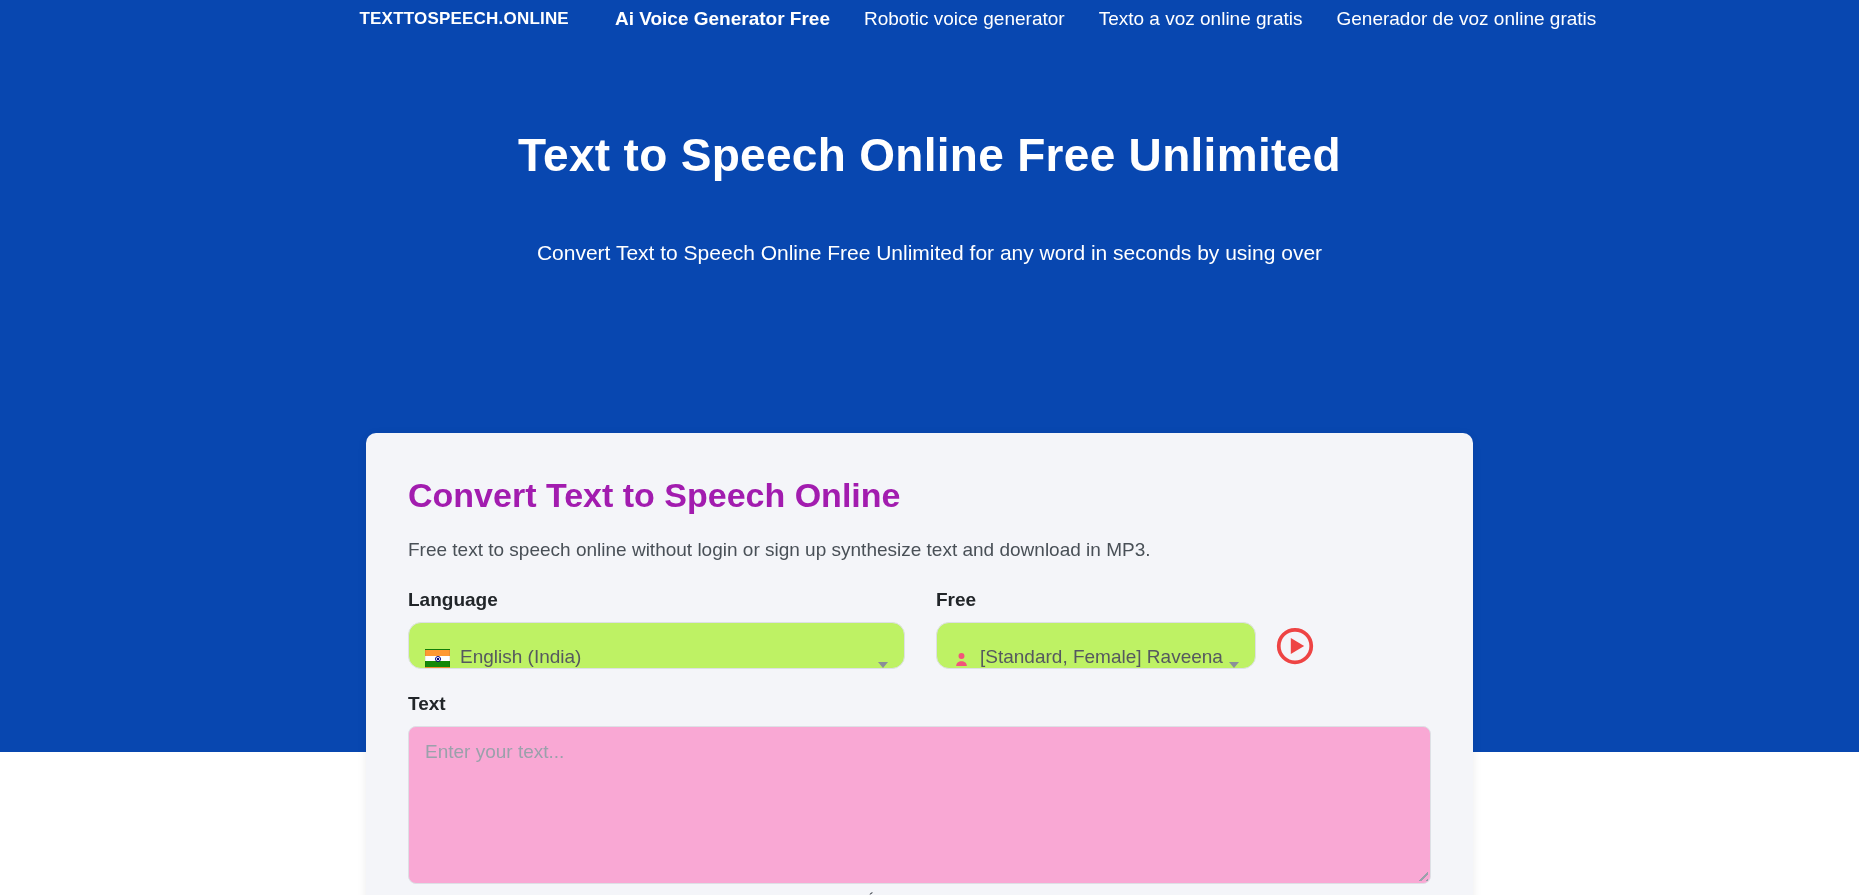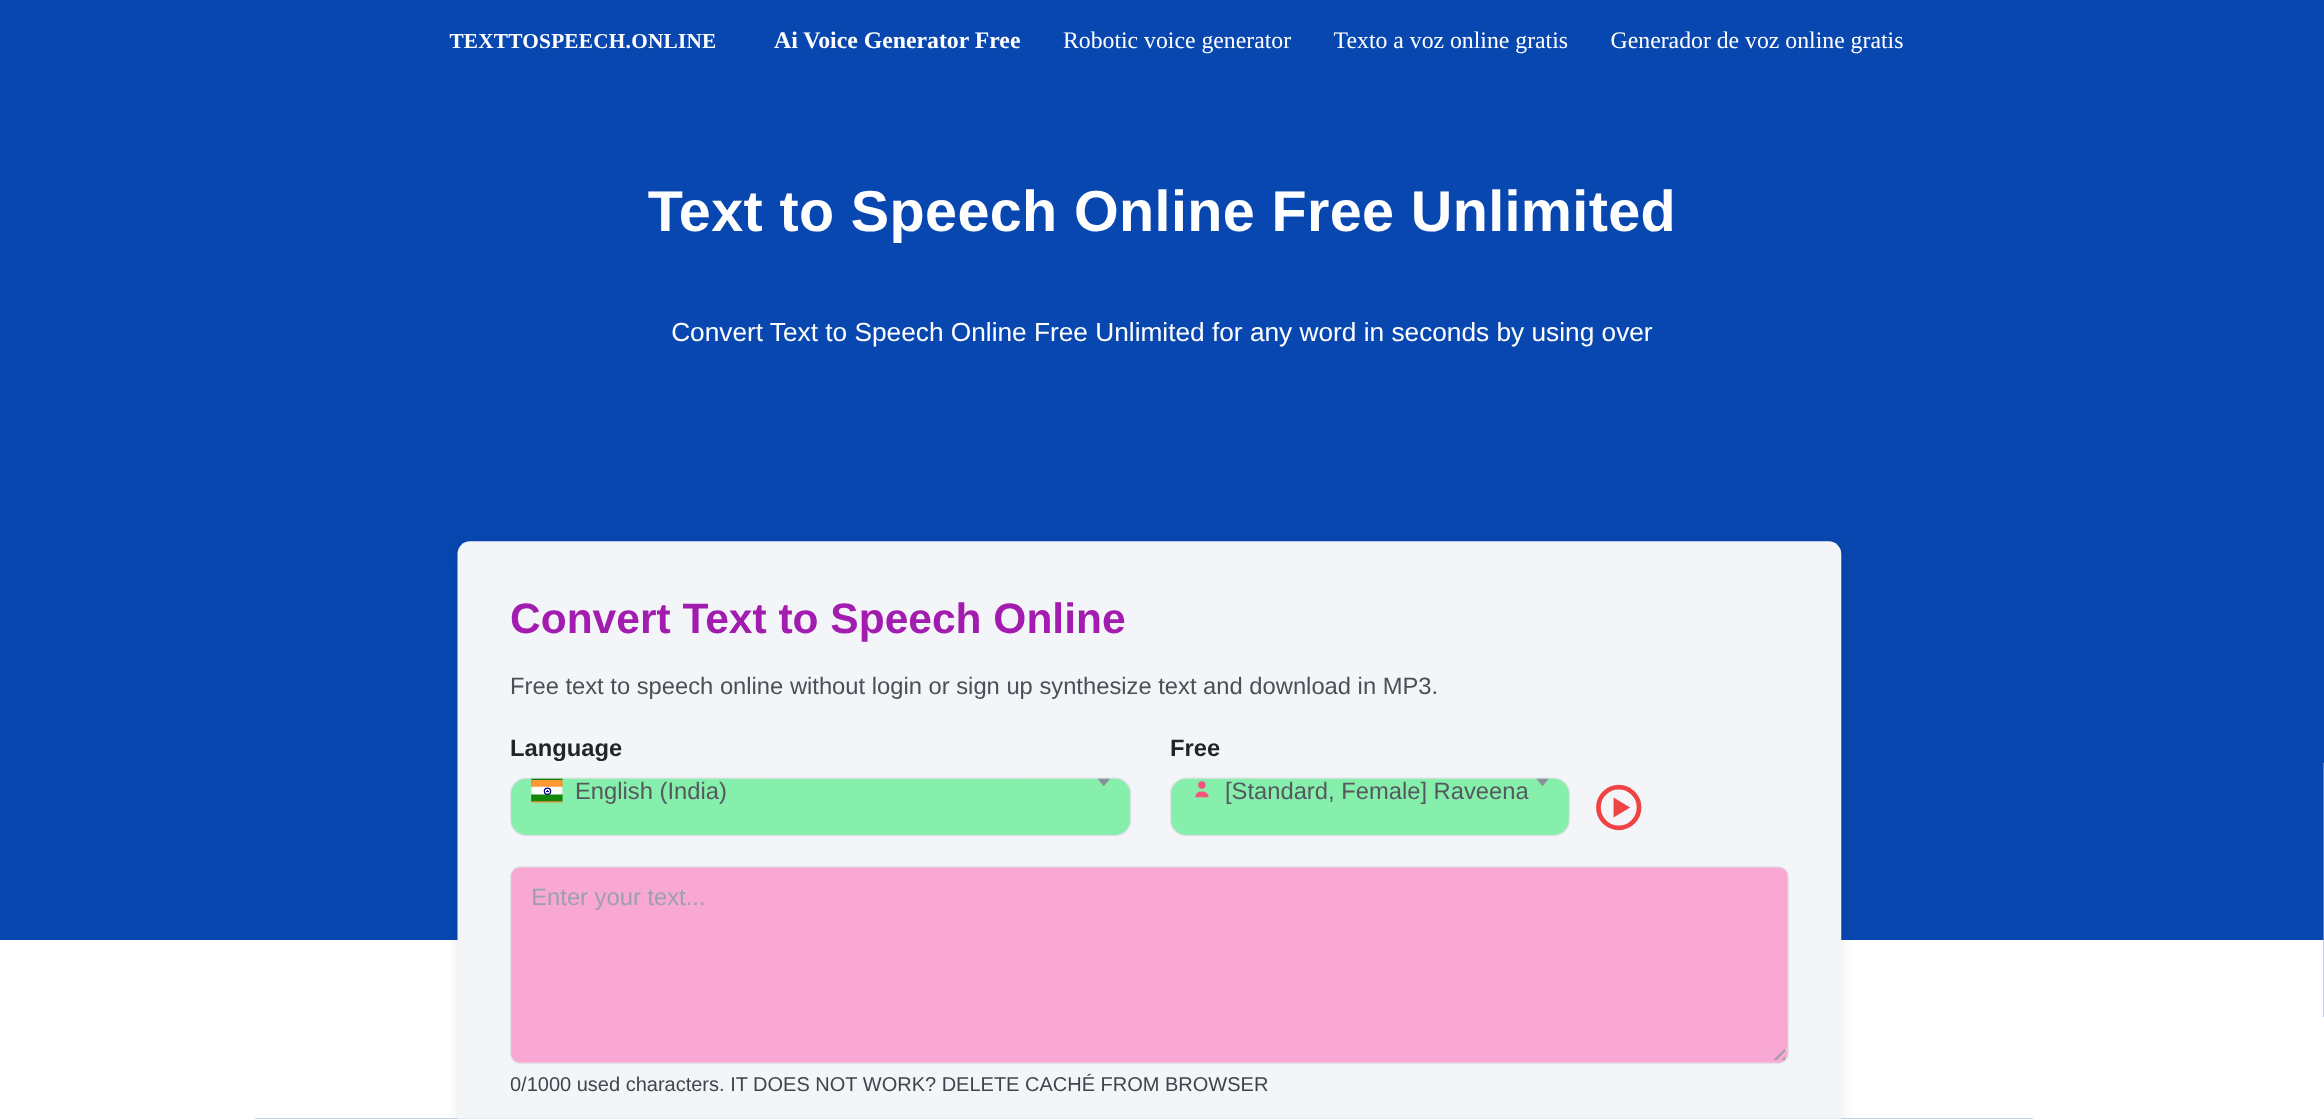--- a/index.html
+++ b/index.html
@@ -14,24 +14,23 @@
   .hero {
     width: 100%;
     height: 752px;
     background: #0847b0;
   }
 
   
   .navbar {
     width: 1140px;
     margin: 0 auto;
-    padding-top: 22px;
+    padding-top: 8px;
     display: flex;
     align-items: center;
-    font-family: Liberation Serif, serif;
   }
   .brand {
     color: #ffffff;
     font-weight: 700;
     font-size: 17px;
     letter-spacing: 0.2px;
     text-decoration: none;
     cursor: pointer;
   }
   .nav-links {
@@ -99,25 +98,25 @@
   }
   .field-label {
     display: block;
     color: #212529;
     font-size: 19px;
     font-weight: 700;
     margin-bottom: 11px;
   }
   .select-box {
     height: 47px;
-    background: #86efac;
+    background: #bef264;
     border: 1px solid #dde0e5;
     border-radius: 13px;
     display: flex;
-    align-items: flex-start;
+    align-items: flex-end;
     padding: 0 16px;
     cursor: pointer;
   }
   .select-value {
     color: #55595f;
     font-size: 19px;
     margin-left: 10px;
     white-space: nowrap;
     overflow: hidden;
   }
@@ -260,20 +259,21 @@
               </svg>
             </span>
           </button>
         </div>
       </div>
     </div>
 
   </div>
 
   <div class="text-section">
+    <label class="field-label">Text</label>
     <div class="textarea-wrap">
       <textarea class="text-input" placeholder="Enter your text..." style=""></textarea>
       <span class="resize-handle"></span>
     </div>
     <div class="char-counter">0/1000 used characters. IT DOES NOT WORK? DELETE CACHÉ FROM BROWSER</div>
   </div>
 
 </div>
 
 </body></html>

